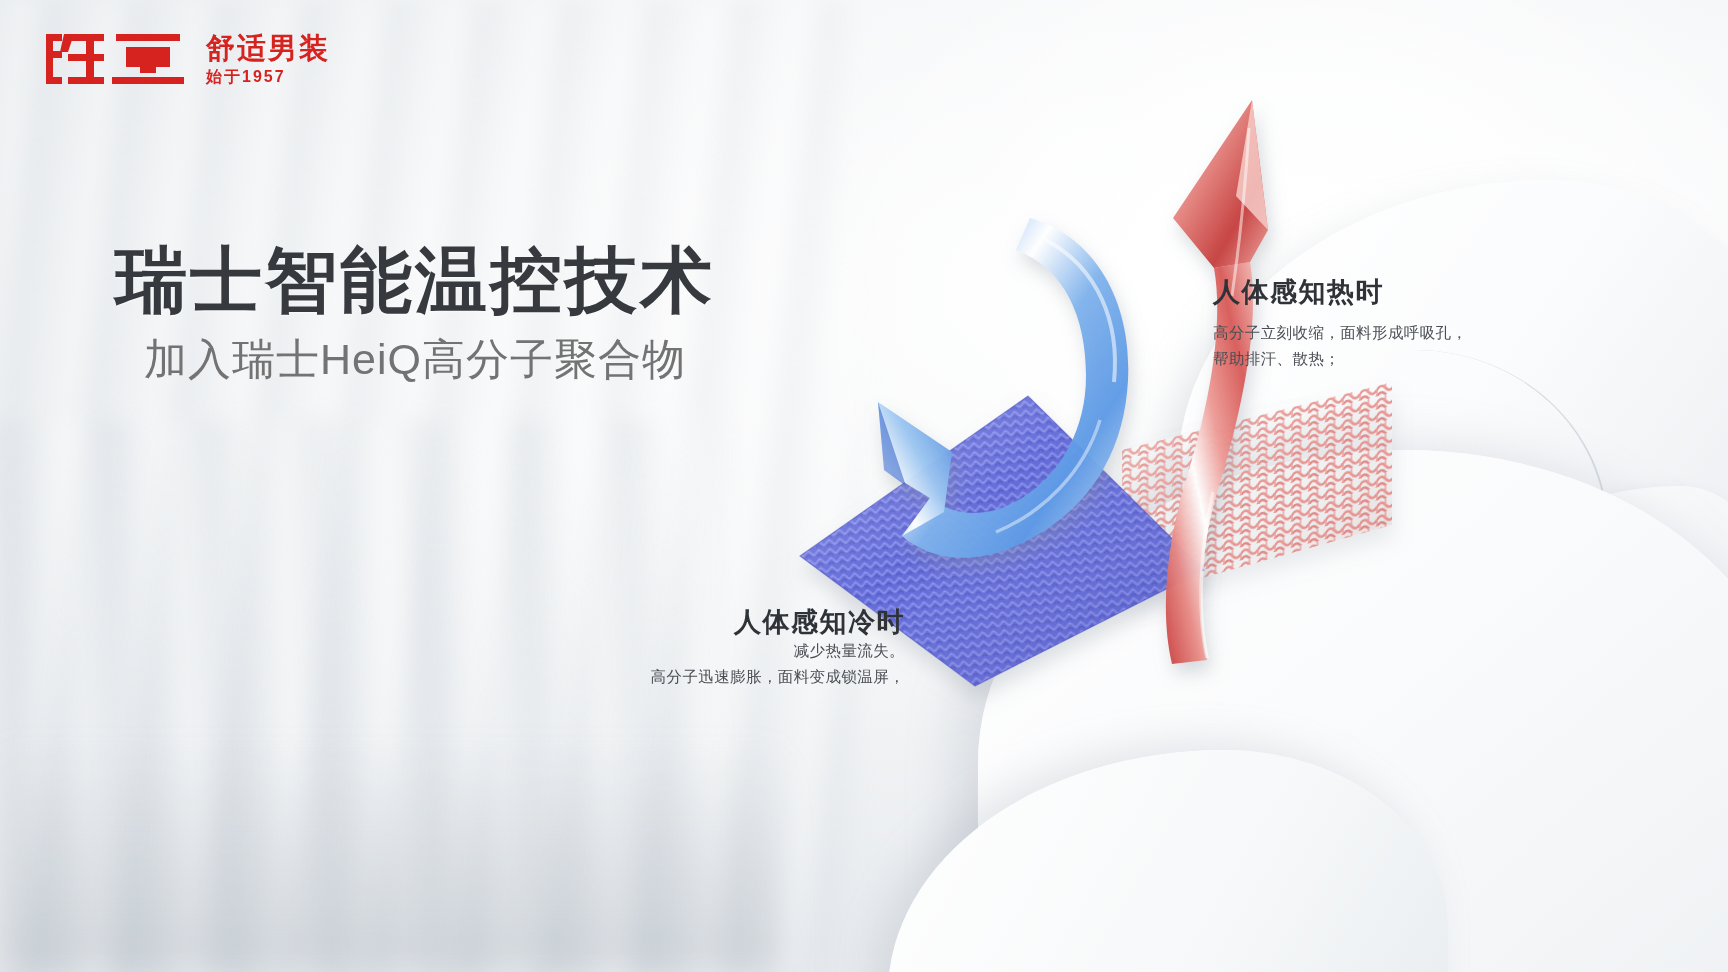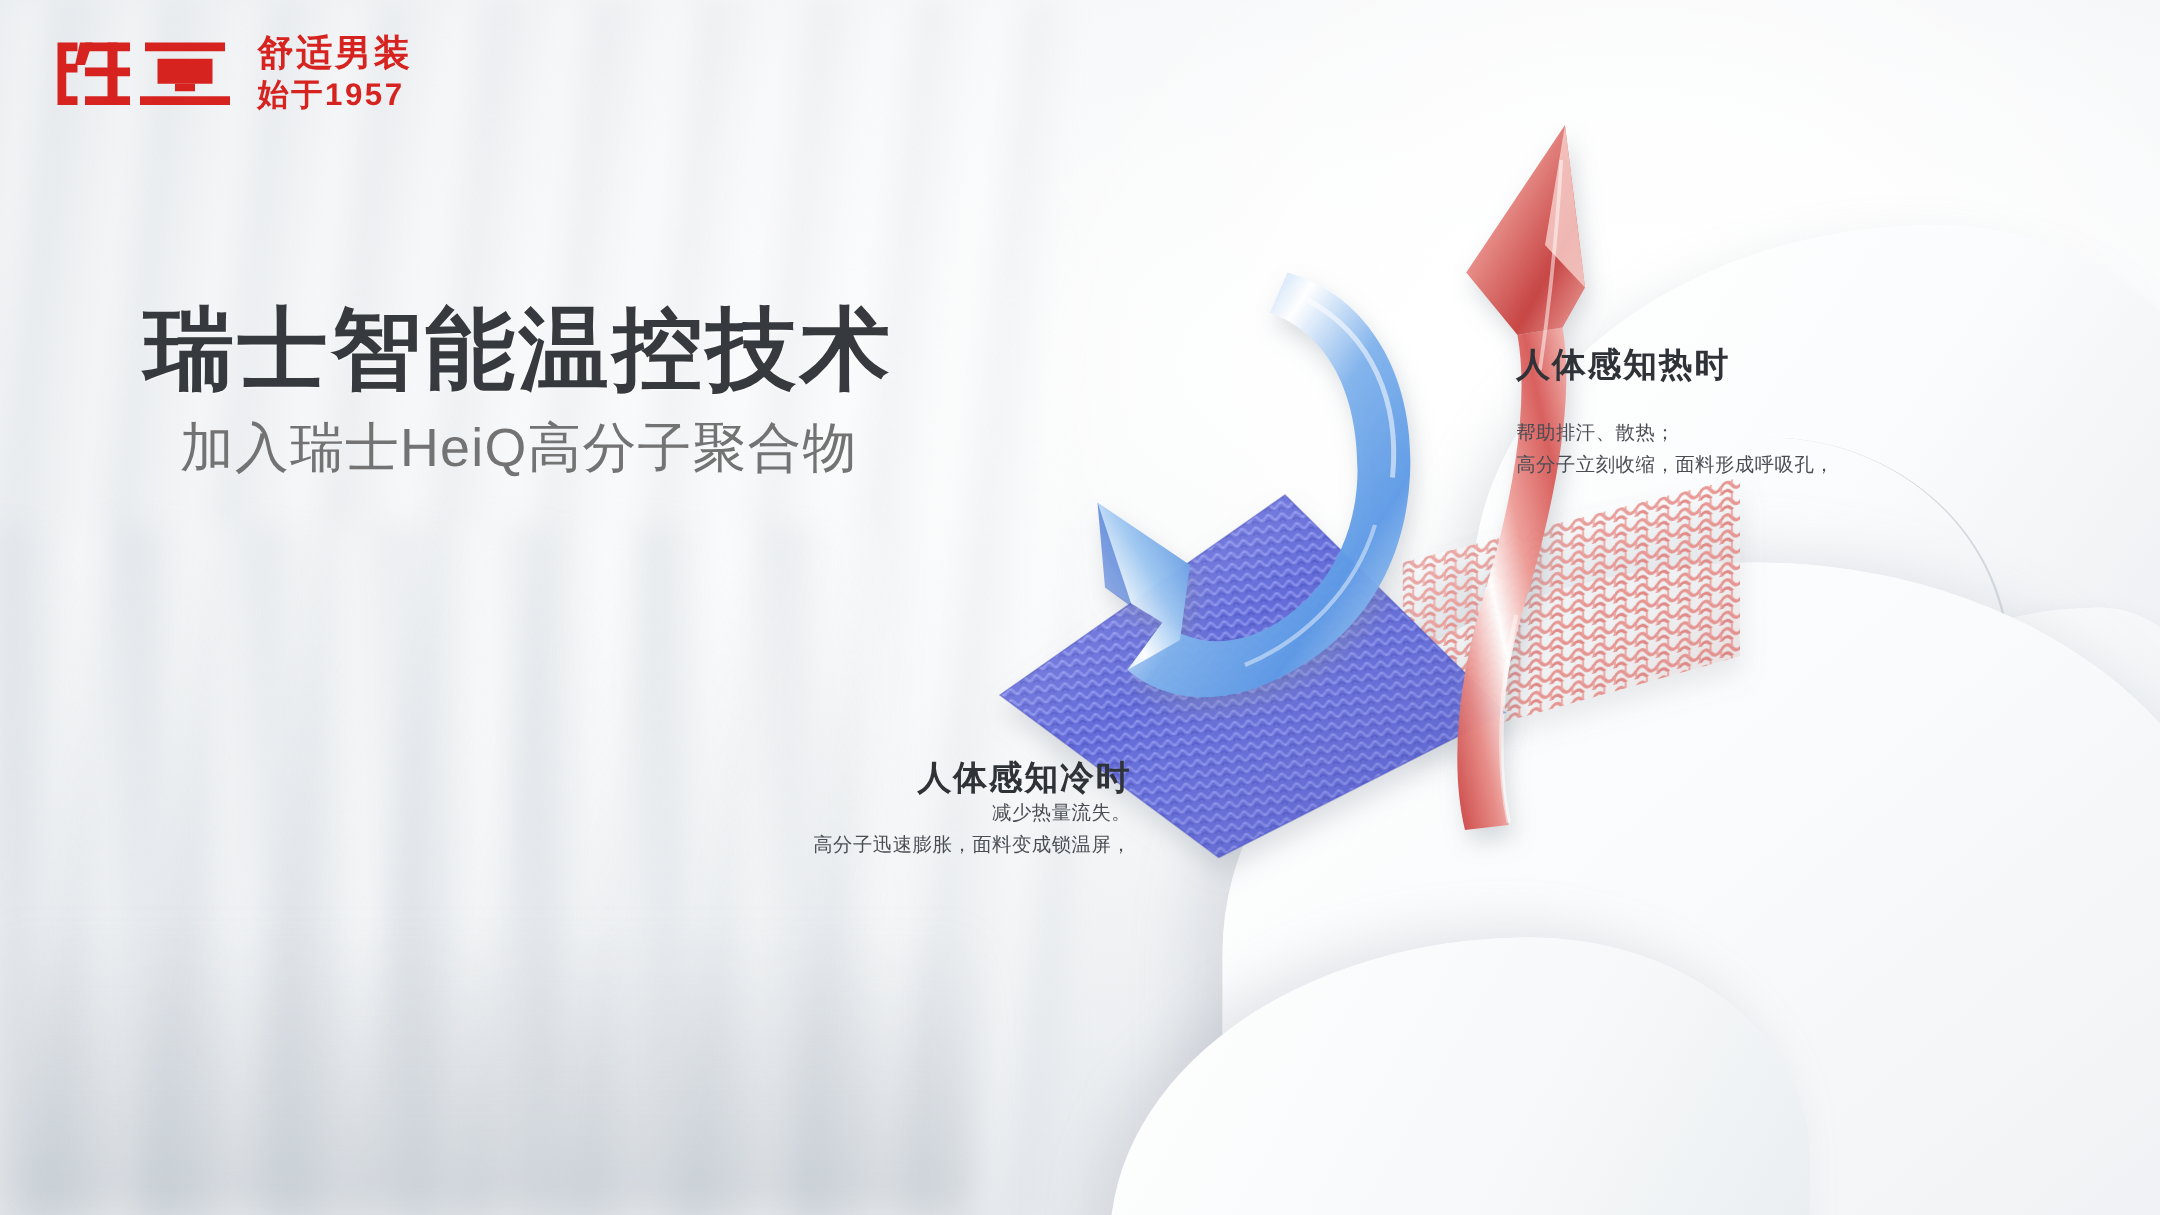--- a/index.html
+++ b/index.html
@@ -61,35 +61,35 @@
     box-shadow:-6px 6px 18px rgba(160,170,180,.2);}
   .g-seam{position:absolute;right:180px;top:200px;width:320px;height:300px;
     border-right:2px solid rgba(205,212,219,.85);
     border-radius:0 60% 0 0;filter:blur(.6px);}
 
   
   .logo{position:absolute;left:42px;top:28px;display:flex;align-items:center;gap:14px;}
   .logo-mark{display:block;}
   .logo-words{display:flex;flex-direction:column;gap:6px;}
   .logo-cn{font-size:29px;font-weight:700;color:#D6231F;letter-spacing:2px;line-height:1;}
-  .logo-sub{font-size:25px;font-weight:700;color:#D6231F;letter-spacing:2px;line-height:1;}
+  .logo-sub{font-size:16px;font-weight:700;color:#D6231F;letter-spacing:2px;line-height:1;}
 
   
   .headline{position:absolute;left:0;top:238px;width:830px;text-align:center;}
   .h-main{font-size:72px;font-weight:700;color:#36393e;letter-spacing:3px;line-height:1.18;
     text-shadow:0 1px 2px rgba(255,255,255,.7);}
   .h-sub{font-size:43px;font-weight:400;color:#737373;letter-spacing:1px;line-height:1.42;margin-top:6px;}
   .h-sub2{font-size:43px;font-weight:400;color:#3c4045;letter-spacing:1px;line-height:1.42;}
 
   
   .callout{position:absolute;}
   .co-title{font-size:27px;font-weight:700;color:#2f3338;letter-spacing:1.5px;line-height:1.2;}
   .co-line{font-size:15.5px;font-weight:400;color:#4a4e54;letter-spacing:.4px;line-height:1.62;}
   .callout-hot{left:1213px;top:276px;width:290px;text-align:left;}
-  .callout-hot .co-title{margin-bottom:26px;}
+  .callout-hot .co-title{margin-bottom:12px;}
   .callout-cold{left:560px;top:606px;width:345px;text-align:right;}
   .callout-cold .co-title{}
 </style>
 </head>
 <body>
 
 <div id="stage">
 
   <div class="bg-base"></div>
   <div class="bg-drape"></div>
@@ -253,22 +253,22 @@
     </div>
   </div>
 
   <div class="headline">
     <div class="h-main">瑞士智能温控技术</div>
     <div class="h-sub">加入瑞士HeiQ高分子聚合物</div>
   </div>
 
   <div class="callout callout-hot">
     <div class="co-title">人体感知热时</div>
+    <div class="co-line">高分子立刻收缩，面料形成呼吸孔，</div>
     <div class="co-line">帮助排汗、散热；</div>
-    <div class="co-line">高分子立刻收缩，面料形成呼吸孔，</div>
   </div>
 
   <div class="callout callout-cold">
     <div class="co-title">人体感知冷时</div>
     <div class="co-line">减少热量流失。</div>
     <div class="co-line">高分子迅速膨胀，面料变成锁温屏，</div>
   </div>
 
 </div>
 

